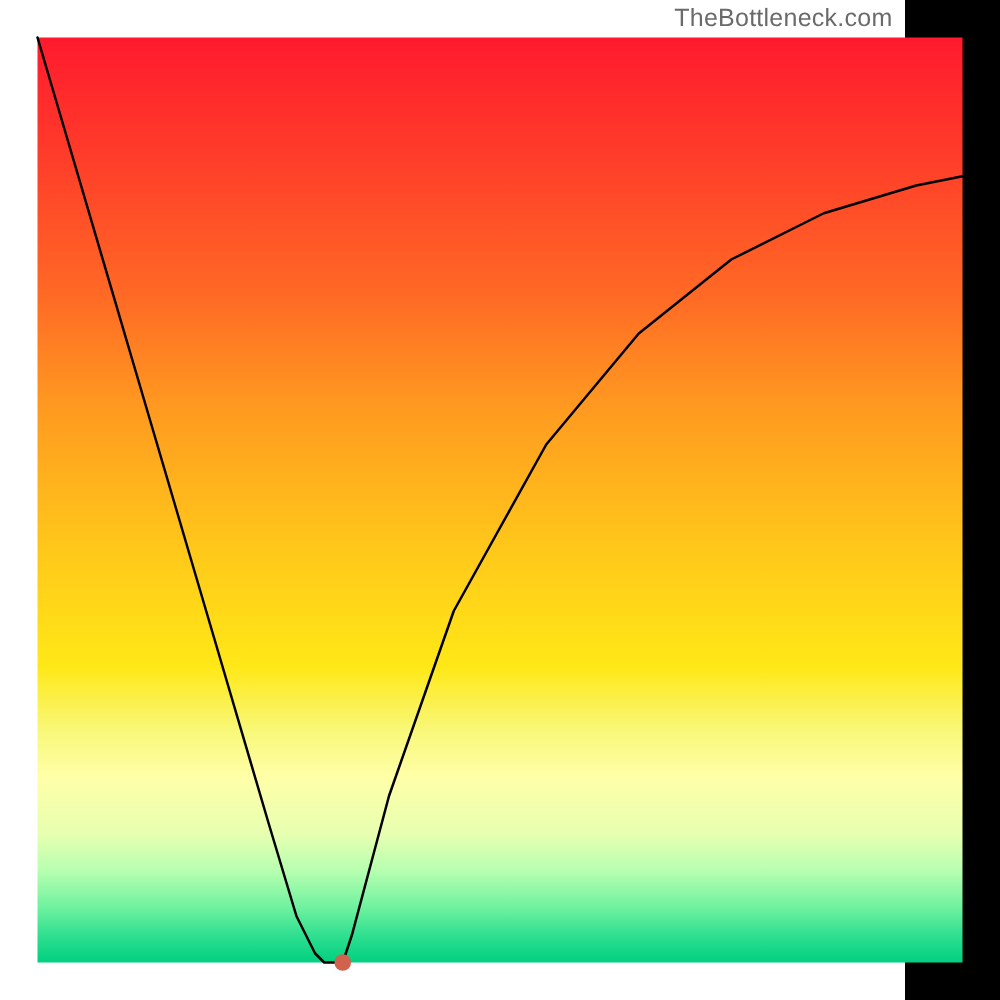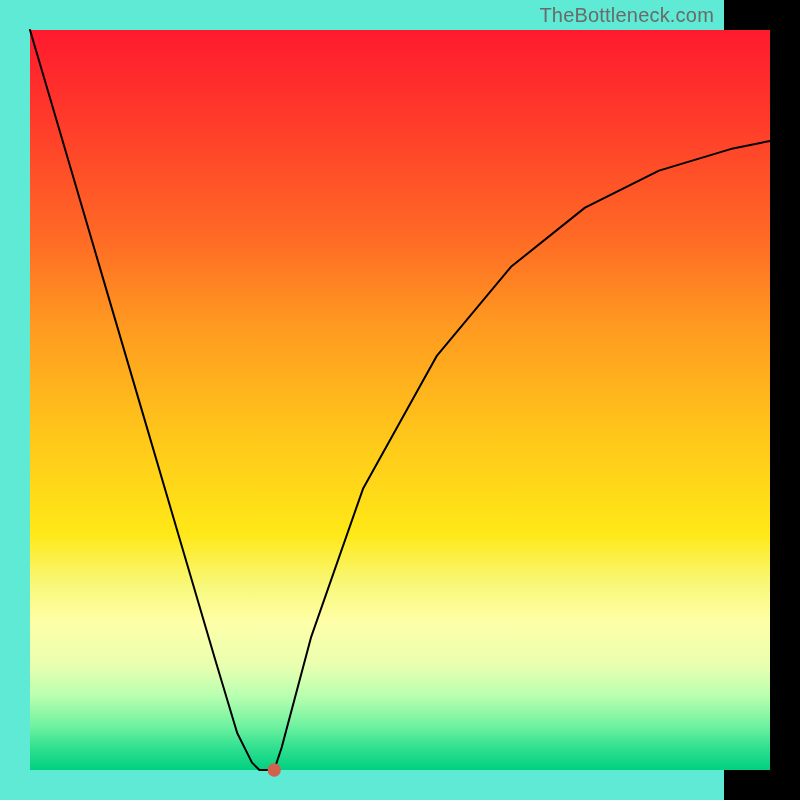--- a/index.html
+++ b/index.html
@@ -8,21 +8,21 @@
     width: 800px;
     height: 800px;
     background: #000;
     font-family: Arial, Helvetica, sans-serif;
     overflow: hidden;
   }
   .frame {
     position: relative;
     width: 724px;
     height: 800px;
-    background: #5eead4;
+    background: #ffffff;
   }
   .plot-area {
     position: absolute;
     left: 30px;
     top: 30px;
     width: 740px;
     height: 740px;
     
     background: linear-gradient(
       to bottom,

